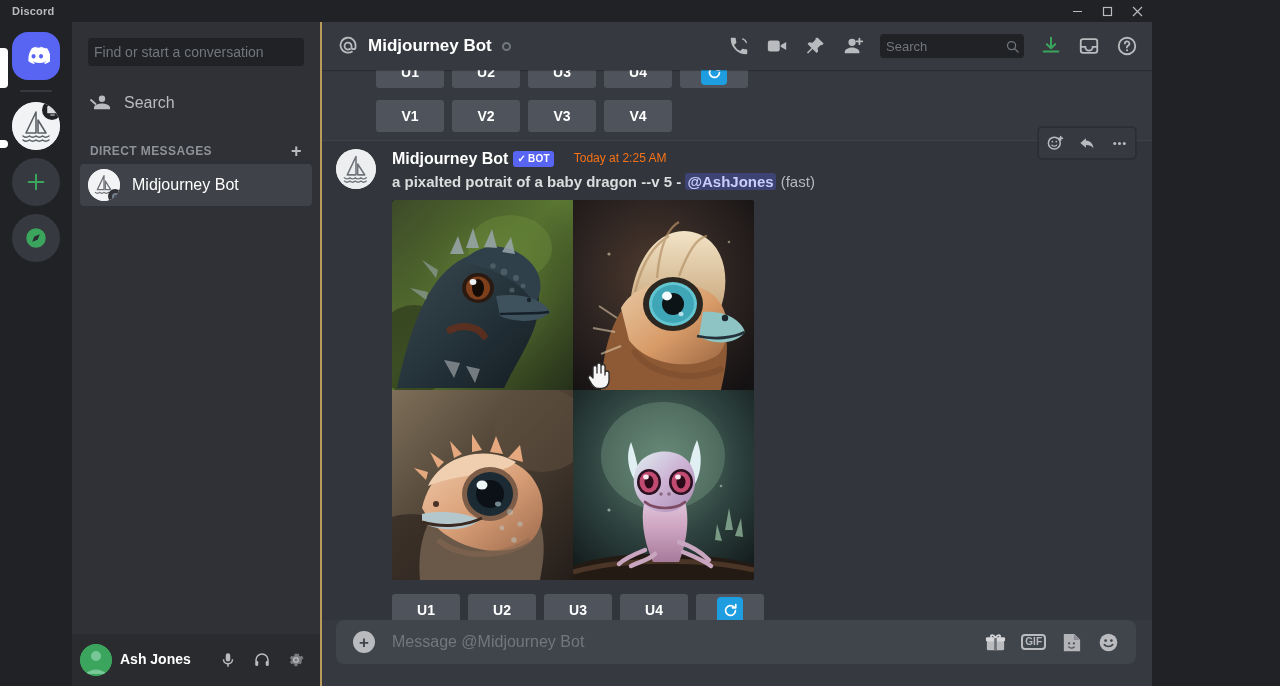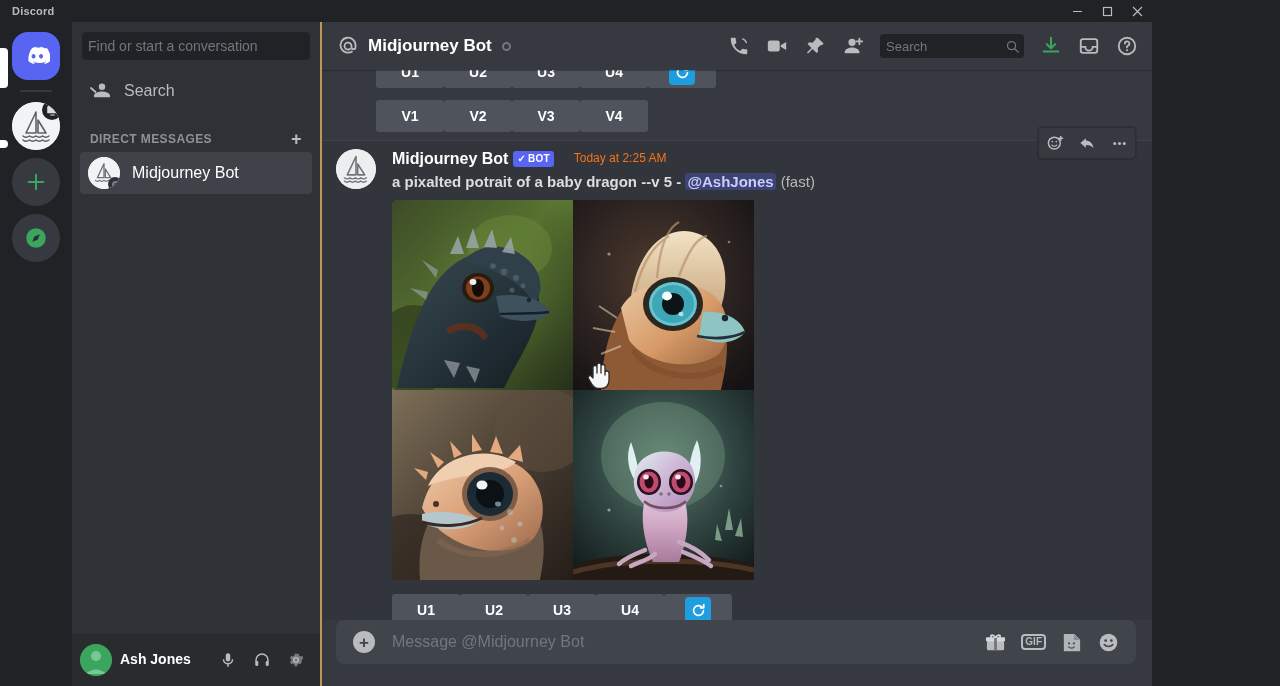--- a/index.html
+++ b/index.html
@@ -33,21 +33,21 @@
   .pill { position:absolute; left:0; width:8px; background:#fff; border-radius:0 4px 4px 0; }
   .rail-icon { width:48px; height:48px; border-radius:16px; display:flex; align-items:center; justify-content:center; position:relative; margin-bottom:8px; }
   .rail-home { background:#5865f2; border-radius:16px; }
   .rail-sep { width:32px; height:2px; background:#37393f; border-radius:1px; margin:2px 0 10px; }
   .rail-server { background:#f2f3f5; border-radius:50%; overflow:hidden; }
   .rail-badge { position:absolute; right:-2px; top:-2px; width:20px; height:20px; border-radius:50%; background:#202225; display:flex; align-items:center; justify-content:center; }
   .rail-action { background:#36393f; border-radius:50%; }
 
   
   .sidebar { width:248px; flex:0 0 248px; background:#2f3136; display:flex; flex-direction:column; position:relative; }
-  .sb-search { padding:10px; }
+  .sb-search { padding:16px; }
   .sb-search-box {
     background:#202225; border-radius:4px; height:28px; display:flex; align-items:center;
     padding:0 6px; font-size:14px; color:#72767d;
   }
   .sb-scroll { flex:1; padding:0 8px; overflow:hidden; }
   .sb-row { height:42px; border-radius:4px; display:flex; align-items:center; padding:0 8px; color:#b9bbbe; }
   .sb-row.selected { background:#3f4248; color:#fff; }
   .sb-row .label { margin-left:12px; font-size:16px; font-weight:500; }
   .sb-head {
     display:flex; align-items:center; justify-content:space-between;
@@ -79,21 +79,21 @@
   .chan-icon { width:34px; height:34px; display:flex; align-items:center; justify-content:center; border-radius:4px; }
   .search-box {
     width:144px; height:24px; background:#202225; border-radius:4px;
     display:flex; align-items:center; padding:0 4px 0 6px; margin:0 6px;
     font-size:13px; color:#72767d;
   }
 
   
   .msgs { flex:1; position:relative; overflow:hidden; }
   .msg-scroll { position:absolute; inset:0; padding-bottom:6px; }
-  .btnrow { display:flex; gap:0; padding:4px 0 0 56px; }
+  .btnrow { display:flex; gap:8px; padding:4px 0 0 56px; }
   .mbtn {
     min-width:68px; height:32px; background:#4f545c; border-radius:3px;
     display:flex; align-items:center; justify-content:center;
     font-size:14px; font-weight:600; color:#fff; padding:0 10px;
   }
   .mbtn.reroll { min-width:68px; }
   .reroll-badge { width:26px; height:26px; border-radius:4px; background:#1e9ee0; display:flex; align-items:center; justify-content:center; }
 
   .msg-group { position:relative; padding:8px 48px 2px 0; }
   .msg-group.hovered { background:#32353b; }

